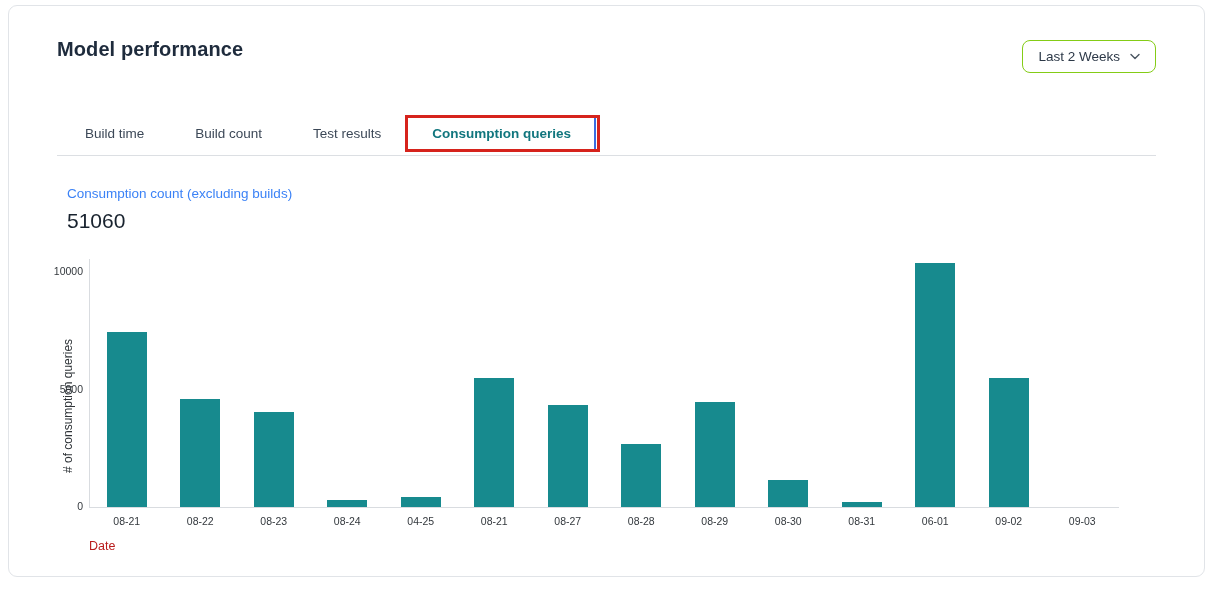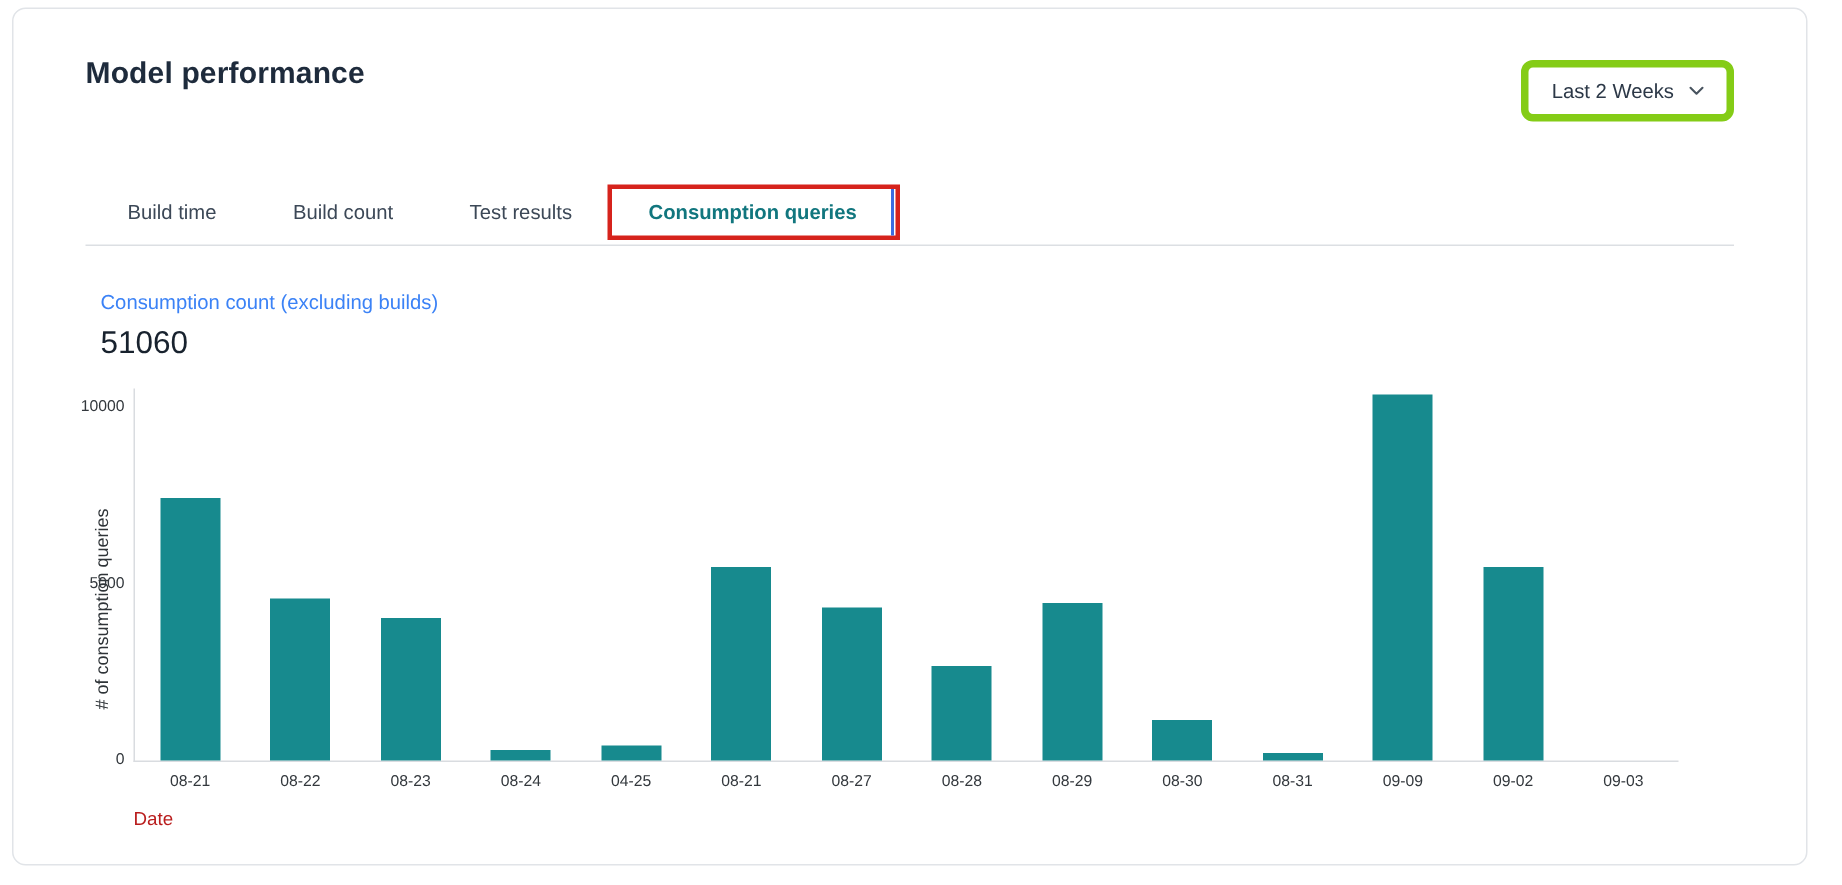--- a/index.html
+++ b/index.html
@@ -31,21 +31,21 @@
     color: #1e2b3c;
     line-height: 22px;
     letter-spacing: .1px;
   }
   .range-btn {
     margin-top: 2px;
     display: inline-flex;
     align-items: center;
     gap: 10px;
     background: #ffffff;
-    border: 5px solid #84cc16;
+    border: 1px solid #84cc16;
     border-radius: 8px;
     padding: 8px 15px;
     font-size: 13.5px;
     color: #2c3847;
     font-family: "Liberation Sans", sans-serif;
     cursor: pointer;
   }
   .chevron { display: inline-flex; align-items: center; }
   
   .tabs-wrap {
@@ -233,21 +233,21 @@
         <div class="slot">
           <div class="bar" style="height: 27px; background: rgb(23, 138, 142);"></div>
           <div class="x-tick">08-30</div>
         </div>
         <div class="slot">
           <div class="bar" style="height: 5px; background: rgb(23, 138, 142);"></div>
           <div class="x-tick">08-31</div>
         </div>
         <div class="slot">
           <div class="bar" style="height: 244px; background: rgb(23, 138, 142);"></div>
-          <div class="x-tick">09-09</div>
+          <div class="x-tick">06-01</div>
         </div>
         <div class="slot">
           <div class="bar" style="height: 129px; background: rgb(23, 138, 142);"></div>
           <div class="x-tick">09-02</div>
         </div>
         <div class="slot">
           <div class="bar" style="height: 0px; background: rgb(23, 138, 142);"></div>
           <div class="x-tick">09-03</div>
         </div>
         <div class="y-tick" style="bottom: -5px;">0</div>

